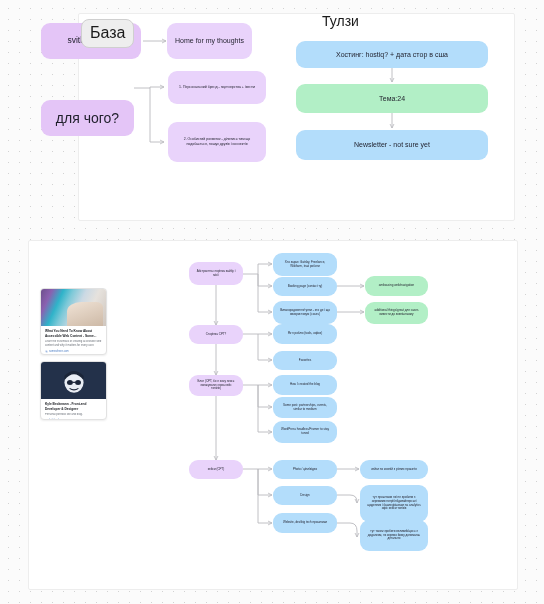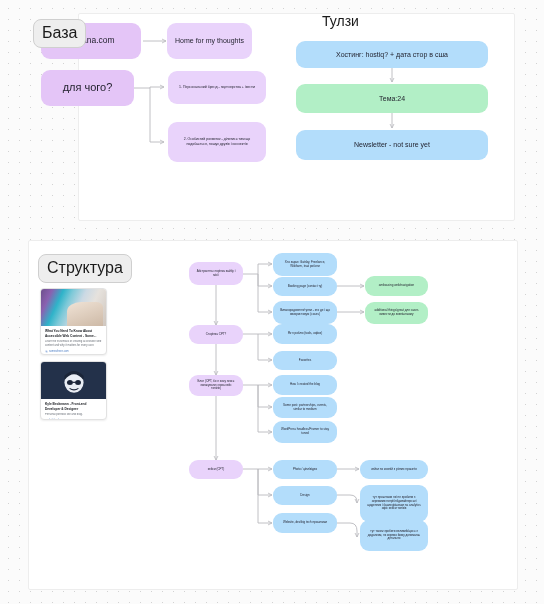--- a/index.html
+++ b/index.html
@@ -27,20 +27,21 @@
     position: absolute;
     background: #eeeeee;
     border: 1px solid #cfcfcf;
     border-radius: 8px;
     color: #1a1a1a;
     font-size: 16px;
     line-height: 1;
     padding: 5px 8px 6px 8px;
     white-space: nowrap;
     z-index: 40;
+    margin-left: 48px;
   }
   .node {
     position: absolute;
     border-radius: 9px;
     display: flex;
     align-items: center;
     justify-content: center;
     text-align: center;
     color: #1f1f2b;
     padding: 3px 6px;
@@ -105,21 +106,21 @@
   }
   .card-link {
     font-size: 2.7px; line-height: 1.4; color: #4b7dc4; margin-top: 2px;
     display: flex; align-items: center; gap: 1px;
   }
   .link-ico { width: 3px; height: 3px; flex: none; }
   .tiny { font-size: 3px; line-height: 1.3; }
   .t4   { font-size: 3.5px; line-height: 1.35; }
   .t7   { font-size: 7px;  line-height: 1.3; }
   .t8   { font-size: 8.5px; line-height: 1.3; }
-  .t13  { font-size: 11px; line-height: 1.2; }
+  .t13  { font-size: 14px; line-height: 1.2; margin-top: 30px; }
 </style>
 </head>
 <body>
 
 <div id="canvas">
 
   <div class="frame" style="left:78px; top:13px; width:437px; height:208px;"></div>
 
   <div class="frame-label" style="left:33px; top:19px;">База</div>
 
@@ -152,21 +153,20 @@
   <div class="section-title" style="left:302px; top:13px;margin-left:20px;">Тулзи</div>
 
   <div class="node blue t7" style="left:296px; top:41px; width:192px; height:27px;">Хостинг: hostiq? + дата стор в сша</div>
 
   <div class="node green t7" style="left:296px; top:84px; width:192px; height:29px;">Тема:24</div>
 
   <div class="node blue t7" style="left:296px; top:130px; width:192px; height:30px;">Newsletter - not sure yet</div>
 
   <div class="frame" style="left:28px; top:240px; width:490px; height:350px;"></div>
 
-  <div class="frame-label" style="left:38px; top:254px;">Структура</div>
 
   <div class="card" style="left:40px; top:288px; width:67px; height:67px;">
     <div class="card-thumb thumb-a"></div>
     <div class="card-body">
       <div class="card-title">What You Need To Know About Accessible Web Content - Some...</div>
       <div class="card-desc">Learn the essentials of creating accessible web content and why it matters for every user.</div>
       <div class="card-link">
         <svg class="link-ico" viewBox="0 0 12 12">
           <path d="M4.5 7.5 L7.5 4.5 M3 6 a2 2 0 0 1 3-3 M6 9 a2 2 0 0 0 3-3" stroke="#4b7dc4" stroke-width="1.4" fill="none" stroke-linecap="round"></path>
         </svg>

